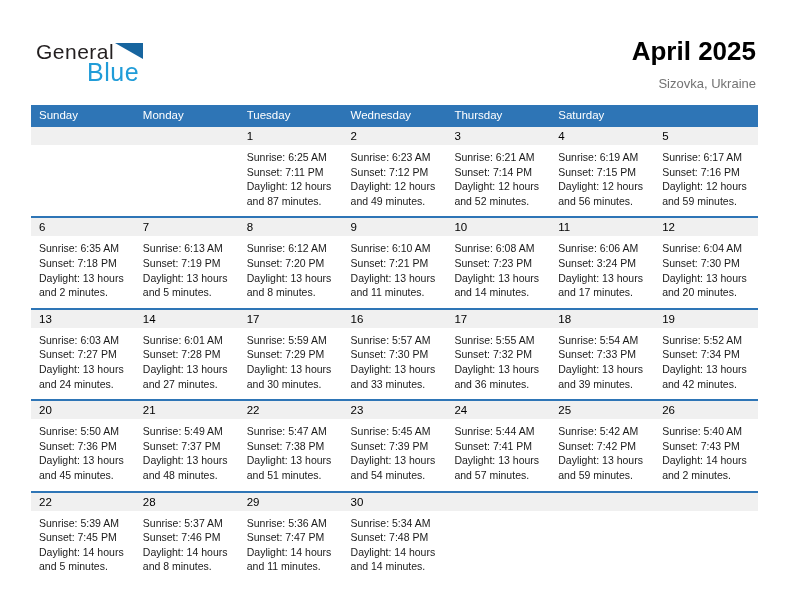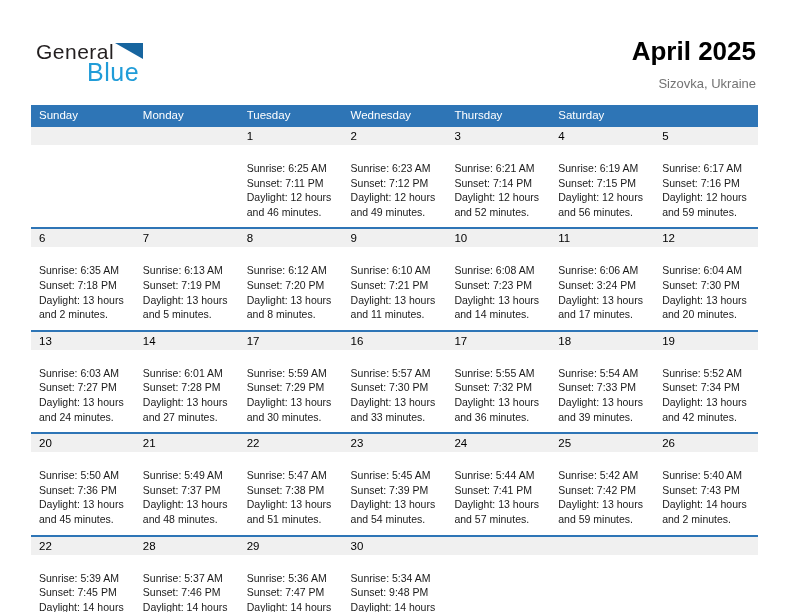--- a/index.html
+++ b/index.html
@@ -58,21 +58,21 @@
     display: grid; grid-template-columns: repeat(7, 1fr);
     border-top: 2px solid var(--accent);
     min-height: 88px;
   }
   .day-cell { overflow: hidden; }
   .day-num {
     background: var(--day-strip); height: 18px;
     font-size: 11.5px; color: #000;
     padding: 3px 0 0 8px;
   }
-  .day-info { padding: 16px 2px 8px 8px; }
+  .day-info { padding: 5px 2px 8px 8px; }
   .day-info div {
     font-size: 10.5px; line-height: 14.6px; color: var(--text);
     white-space: nowrap;
   }
 </style>
 </head>
 <body>
 
 <div class="page">
 
@@ -109,21 +109,21 @@
           </div>
           <div class="day-cell">
             <div class="day-num"></div>
           </div>
           <div class="day-cell">
             <div class="day-num">1</div>
             <div class="day-info">
               <div>Sunrise: 6:25 AM</div>
               <div>Sunset: 7:11 PM</div>
               <div>Daylight: 12 hours</div>
-              <div>and 46 minutes.</div>
+              <div>and 87 minutes.</div>
             </div>
           </div>
           <div class="day-cell">
             <div class="day-num">2</div>
             <div class="day-info">
               <div>Sunrise: 6:23 AM</div>
               <div>Sunset: 7:12 PM</div>
               <div>Daylight: 12 hours</div>
               <div>and 49 minutes.</div>
             </div>
@@ -376,21 +376,21 @@
               <div>Sunrise: 5:36 AM</div>
               <div>Sunset: 7:47 PM</div>
               <div>Daylight: 14 hours</div>
               <div>and 11 minutes.</div>
             </div>
           </div>
           <div class="day-cell">
             <div class="day-num">30</div>
             <div class="day-info">
               <div>Sunrise: 5:34 AM</div>
-              <div>Sunset: 9:48 PM</div>
+              <div>Sunset: 7:48 PM</div>
               <div>Daylight: 14 hours</div>
               <div>and 14 minutes.</div>
             </div>
           </div>
           <div class="day-cell">
             <div class="day-num"></div>
           </div>
           <div class="day-cell">
             <div class="day-num"></div>
           </div>

